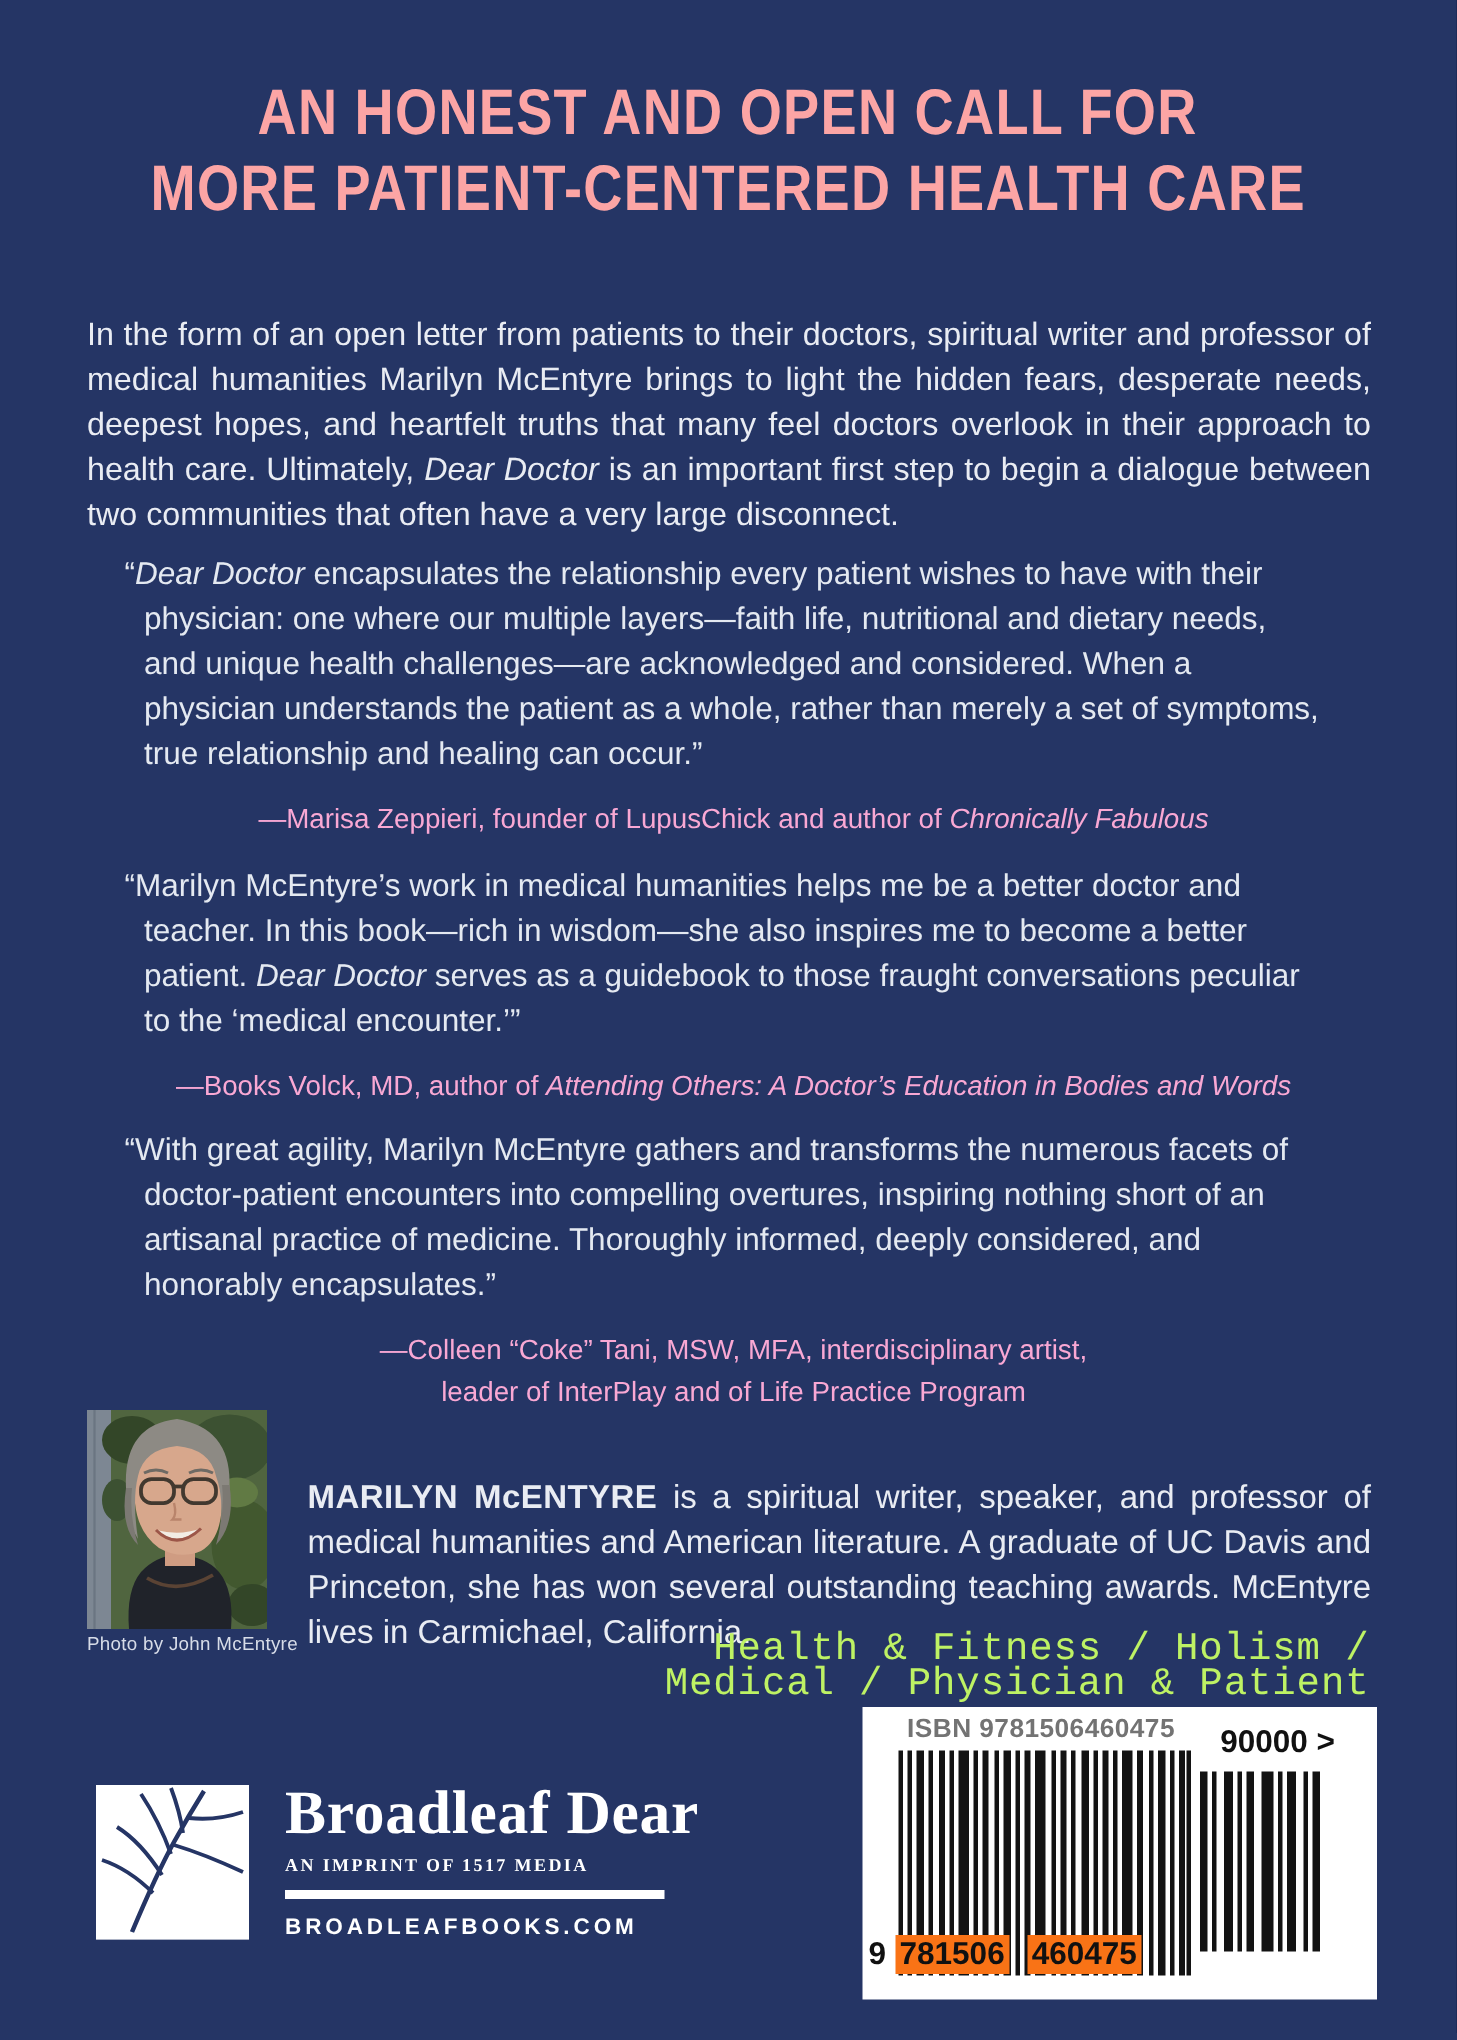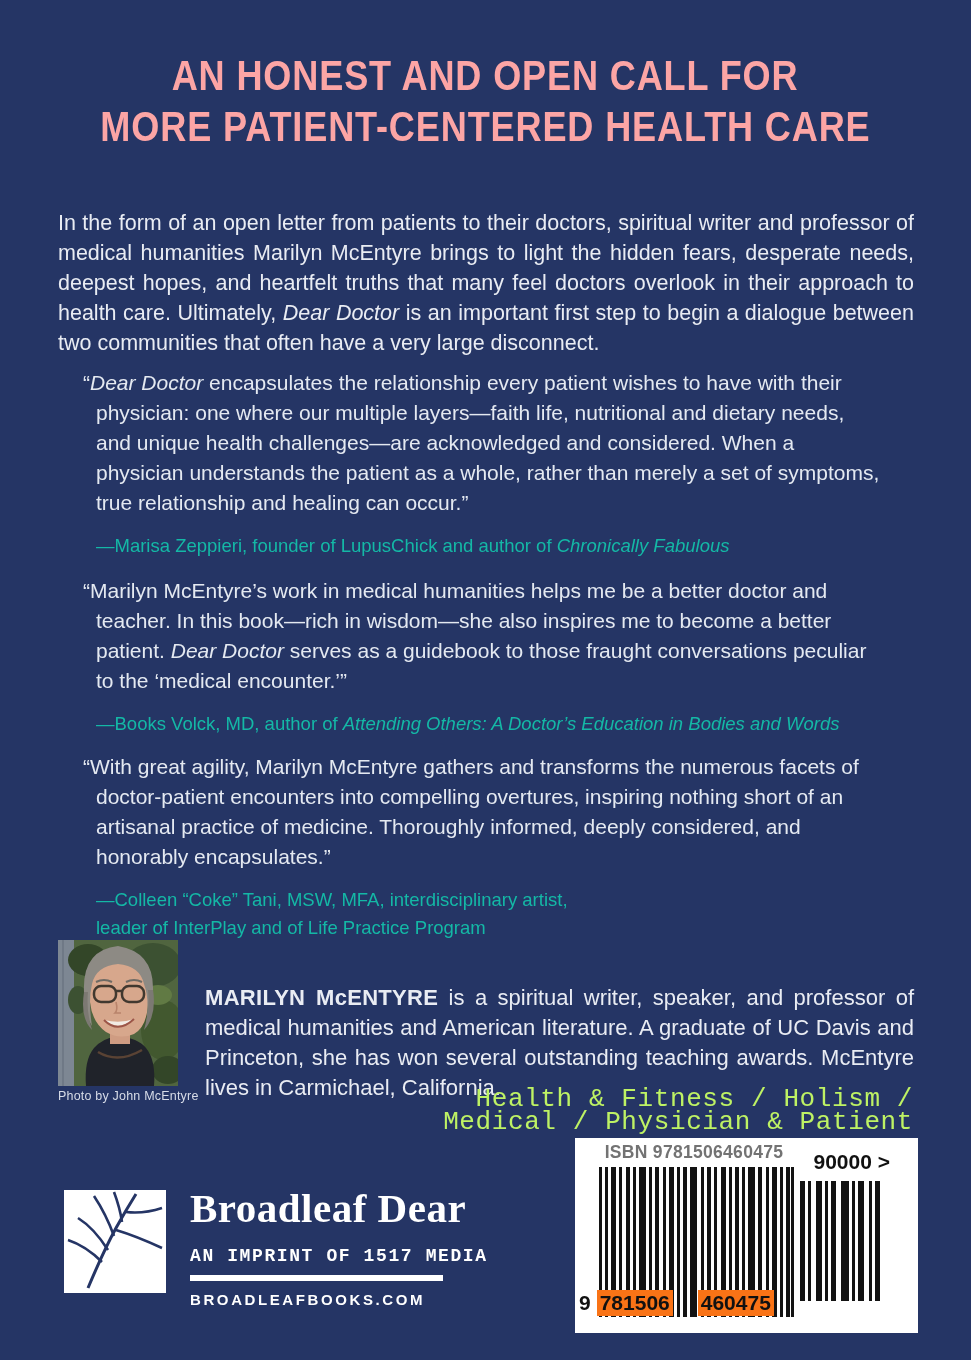--- a/index.html
+++ b/index.html
@@ -21,36 +21,36 @@
     white-space:nowrap;
   }
   
   .intro{position:absolute;top:186px;left:58px;width:856px;
     font-size:21.5px;line-height:30px;text-align:justify;color:#e9ecf3;}
   .intro i, .quote i, .attr i{font-style:italic;}
   
   .quoteblock{position:absolute;left:96px;width:786px;}
   .q1{top:368px;} .q2{top:576px;} .q3{top:752px;}
   .quote{font-size:21px;line-height:30px;text-indent:-13px;color:#e4e9f1;}
-  .attr{margin-top:14px;text-align:left;font-size:18.5px;line-height:28px;color:#14b8a6;}
+  .attr{margin-top:14px;text-align:center;font-size:18.5px;line-height:28px;color:#f9a8d4;}
   
   .photo{position:absolute;left:58px;top:940px;width:120px;height:146px;background:#4a5d40;}
   .photo svg{display:block;}
   .photo-caption{position:absolute;left:58px;top:1089px;font-size:12.5px;letter-spacing:0.2px;color:#d7dce8;}
   .bio{position:absolute;left:205px;top:961px;width:709px;
     font-size:22px;line-height:30px;text-align:justify;}
   .bio b{font-weight:700;letter-spacing:0.3px;}
   
   .categories{position:absolute;top:1088px;right:58px;text-align:right;
     font-size:26px;line-height:22.5px;letter-spacing:0.6px;color:#bef264;font-family:Liberation Mono, monospace;}
   
   .logo-square{position:absolute;left:64px;top:1190px;width:102px;height:103px;background:#ffffff;}
   .logo-text{position:absolute;left:190px;top:1186px;color:#ffffff;}
   .pub-name{font-family:"Liberation Serif", serif;font-size:41px;line-height:44px;font-weight:600;letter-spacing:0.5px;white-space:nowrap;}
-  .pub-imprint{font-family:Liberation Mono, monospace;font-size:18px;font-weight:700;letter-spacing:1.6px;margin-top:16px;white-space:nowrap;}
+  .pub-imprint{font-family:Liberation Serif, serif;font-size:12px;font-weight:700;letter-spacing:1.6px;margin-top:6px;white-space:nowrap;}
   .pub-rule{width:253px;height:6px;background:#ffffff;margin-top:9px;}
   .pub-site{font-size:15px;font-weight:700;letter-spacing:2.6px;margin-top:10px;white-space:nowrap;}
   
   .barcode-box{position:absolute;left:575px;top:1138px;width:343px;height:195px;background:#ffffff;}
   .isbn-label{position:absolute;left:12px;top:4px;width:214px;text-align:center;
     color:#737373;font-size:17.5px;font-weight:700;letter-spacing:0.3px;white-space:nowrap;}
   .ean-bars{position:absolute;left:24px;top:29px;width:186px;height:150px;display:flex;align-items:stretch;}
   .ean-bars .bar{background:#131313;height:100%;flex:0 0 auto;}
   .ean-digits{position:absolute;left:4px;top:152px;height:28px;width:230px;
     color:#111;font-size:21px;font-weight:600;display:flex;align-items:flex-start;}
@@ -176,21 +176,21 @@
         <div class="bar" style="width: 4px; margin-right: 4px;"></div>
         <div class="bar" style="width: 3px; margin-right: 3px;"></div>
         <div class="bar" style="width: 5px; margin-right: 3px;"></div>
         <div class="bar" style="width: 3px; margin-right: 3px;"></div>
         <div class="bar" style="width: 4px; margin-right: 1px;"></div>
         <div class="bar" style="width: 3px;"></div>
       </div>
     <div class="ean-digits">
       <span class="lead">9</span>
       <span class="grp">781506</span>
-      <span class="grp" style="margin-left:25px;">460475</span>
+      <span class="grp" style="margin-left:12px;">460475</span>
     </div>
     <div class="addon">
       <div class="addon-label">90000 &gt;</div>
       <div class="addon-bars" id="addon-bars">
           <div class="bar" style="width: 5px; margin-right: 3px;"></div>
           <div class="bar" style="width: 3px; margin-right: 5px;"></div>
           <div class="bar" style="width: 6px; margin-right: 3px;"></div>
           <div class="bar" style="width: 3px; margin-right: 3px;"></div>
           <div class="bar" style="width: 5px; margin-right: 5px;"></div>
           <div class="bar" style="width: 8px; margin-right: 3px;"></div>

